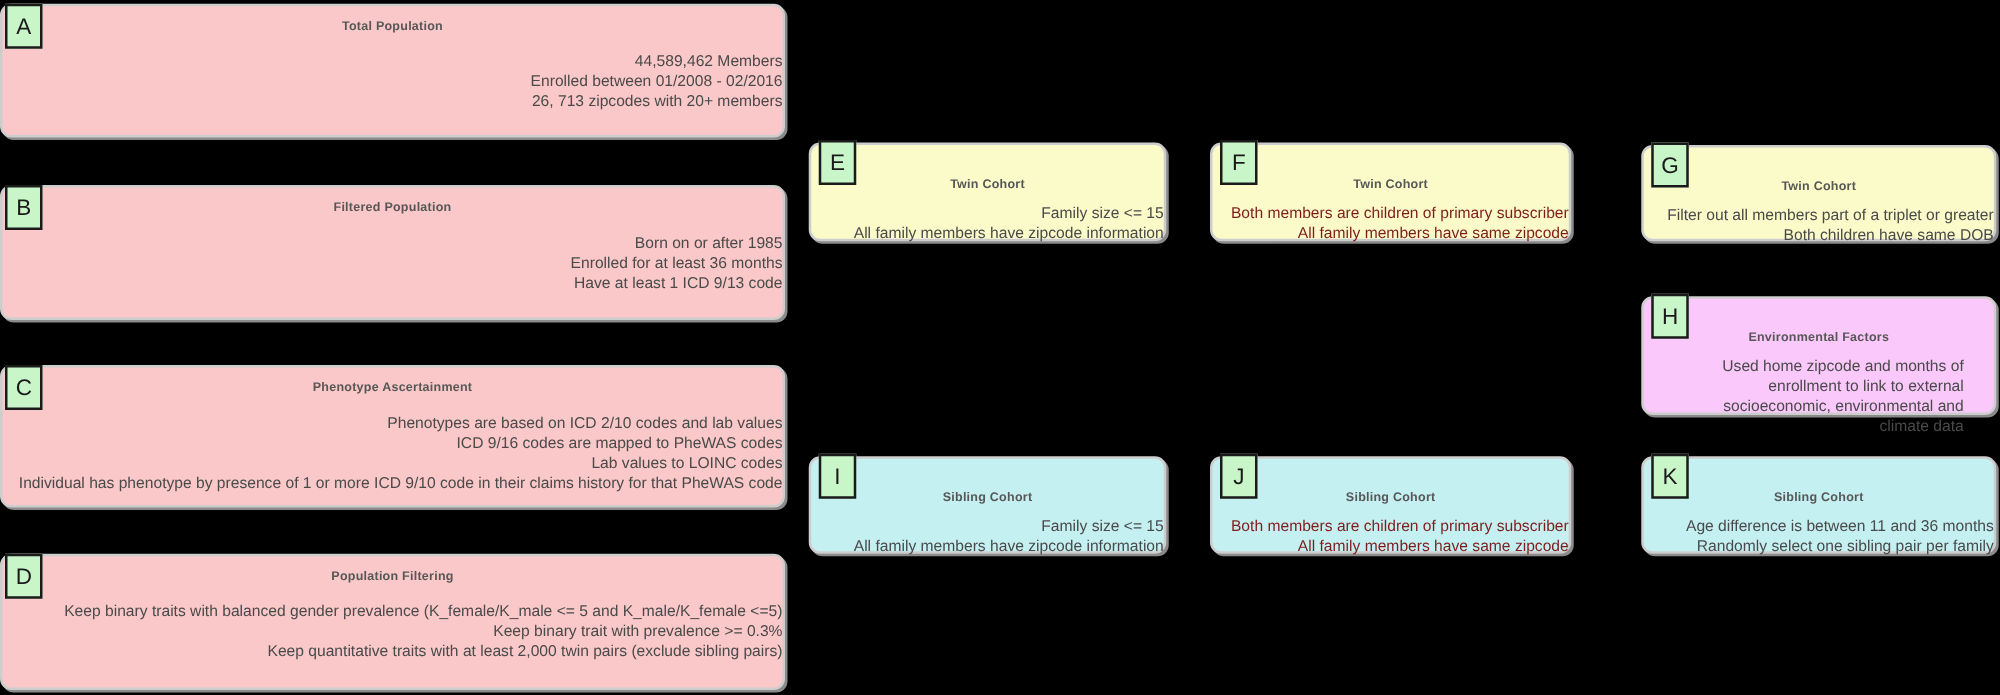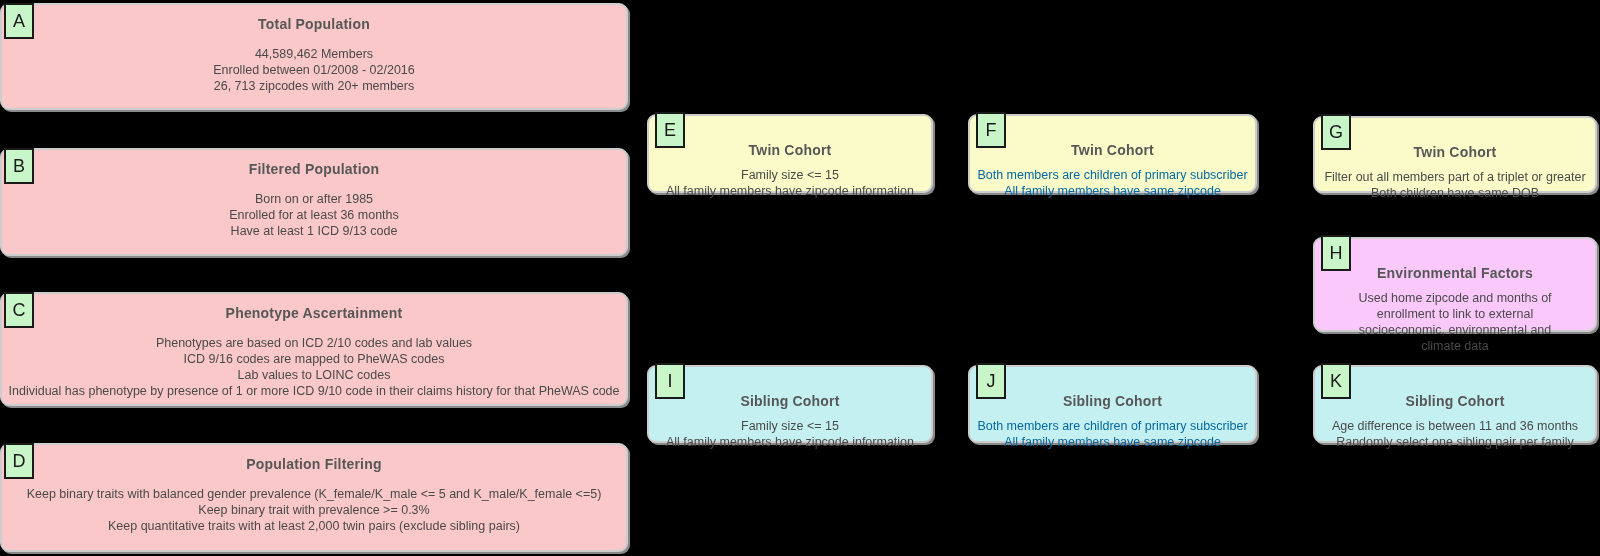--- a/index.html
+++ b/index.html
@@ -38,33 +38,34 @@
     align-items: center;
     justify-content: center;
     font-size: 18px;
     color: #1a1a1a;
     z-index: 2;
   }
   .box.big .badge   { left: 2px; top: -2px; }
   .box.small .badge { left: 6px; top: -4px; }
   .title {
     font-weight: bold;
-    font-size: 14px;
+    font-size: 10px;
     color: #575757;
     letter-spacing: 0.2px;
   }
   .box.big .title   { padding-top: 11px; margin-bottom: 14px; }
   .box.small .title { padding-top: 26px;  margin-bottom: 9px; }
   .line {
     font-size: 12.5px;
     line-height: 16px;
     color: #4a4a4a;
     white-space: nowrap;
+    text-align: right;
   }
-  .box .line.muted { color: #0369a1; }
+  .box .line.muted { color: #7f1d1d; }
   .box.wrap .line {
     white-space: normal;
     padding: 0 24px;
   }
 </style>
 </head>
 <body>
 
 <div id="canvas">
 

